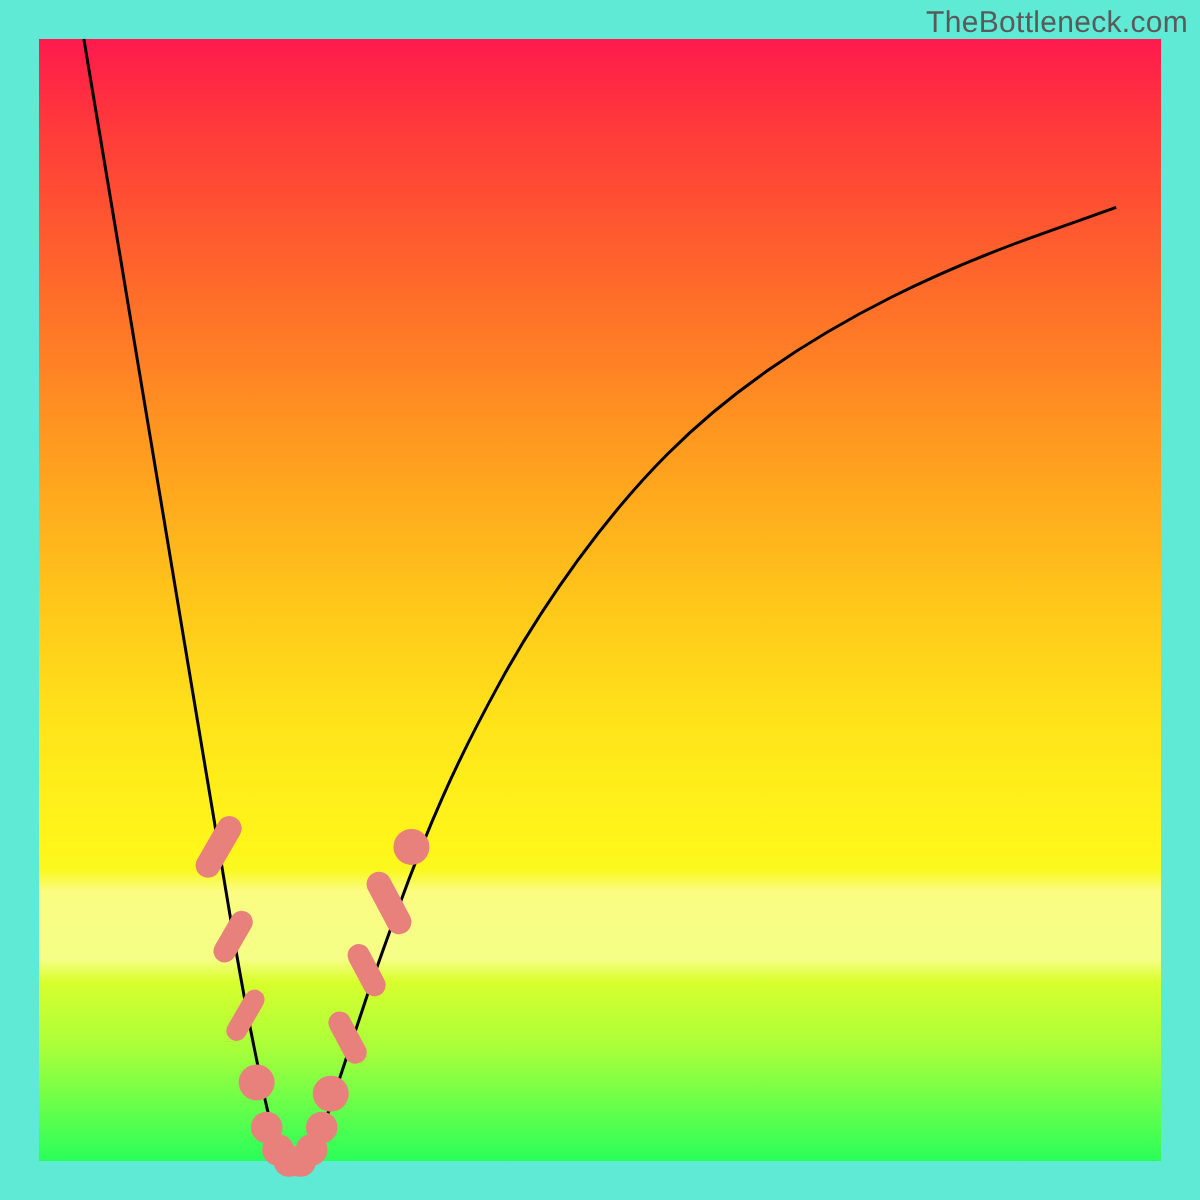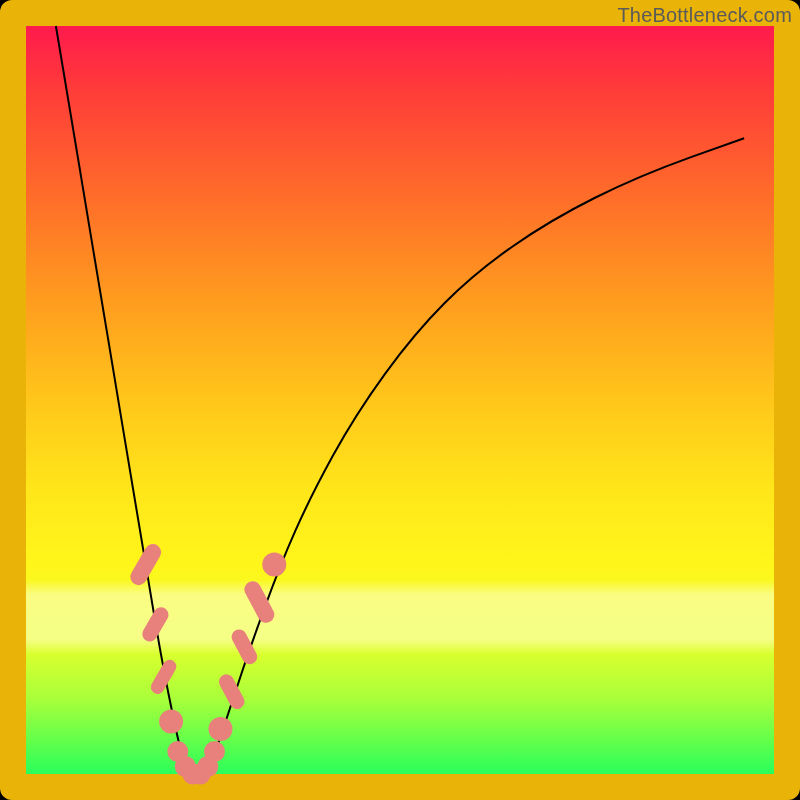--- a/index.html
+++ b/index.html
@@ -8,22 +8,21 @@
     width: 800px;
     height: 800px;
     overflow: hidden;
     background: #000;
     font-family: Arial, Helvetica, sans-serif;
   }
   .frame {
     position: absolute;
     top: 0; left: 0;
     width: 800px; height: 800px;
-    background: #eab308;
-    border-radius: 12px;
+    background: #5eead4;
   }
   .plot-area {
     position: absolute;
     top: 26px;
     left: 26px;
     width: 748px;
     height: 748px;
     
     background:
       

